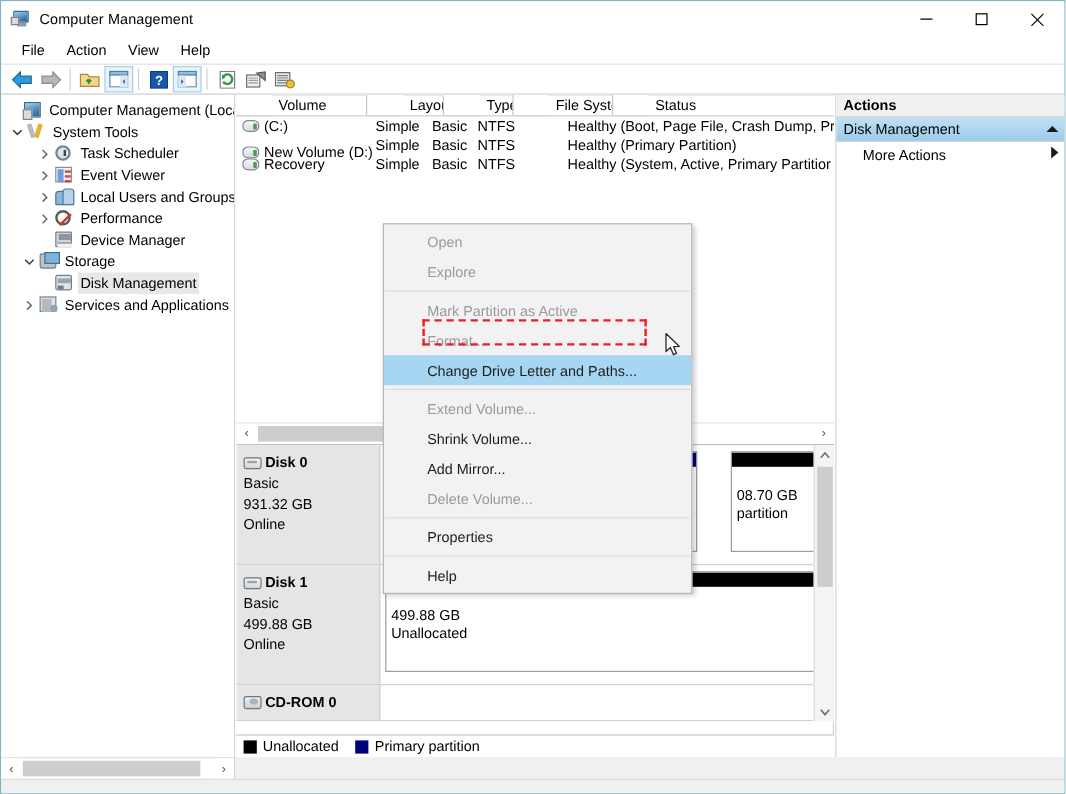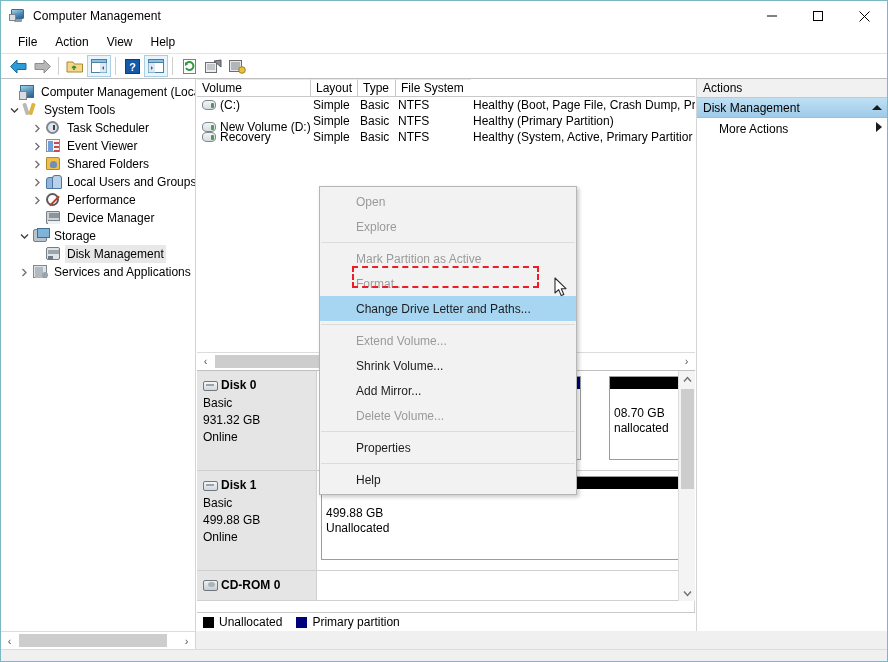--- a/index.html
+++ b/index.html
@@ -130,21 +130,21 @@
     position: absolute; left: 196px; top: 0; width: 498px; height: 552px;
     background: #ffffff; border-right: 1px solid #d4d4d4;
   }
 
   
   #vol-list { position: absolute; left: 0; top: 0; width: 498px; height: 290px; background:#fff; }
   #vol-header { display: flex; height: 18px; border-bottom: 1px solid #c8c8c8; }
   .vh {
     font-size: 12px; line-height: 17px; padding-left: 5px;
     border-right: 1px solid #c8c8c8; border-top: 1px solid #e8e8e8;
-    background: #ffffff; overflow: hidden; white-space: nowrap;
+    background: #ffffff; overflow: hidden; white-space: nowrap; margin-left: 30px;
   }
   .vh:last-child { border-right: none; }
   .vrow { display: flex; height: 16px; align-items: center; font-size: 12px; white-space: nowrap; }
   .vcell { overflow: hidden; white-space: nowrap; }
   .vol-ico {
     width: 14px; height: 10px; margin-right: 4px; flex: 0 0 auto;
     background: linear-gradient(#f4f6f7,#d8dde1);
     border: 1px solid #7e878f; border-radius: 5px/4px; position: relative;
   }
   .vol-ico::after {
@@ -222,21 +222,21 @@
   .lg-sw { width: 11px; height: 11px; margin-right: 5px; flex: 0 0 auto; }
   .lg-item { display: flex; align-items: center; margin-right: 14px; }
 
   
   #actions {
     position: absolute; left: 695px; top: 0; width: 191px; height: 552px;
     background: #ffffff; border-left: 1px solid #d4d4d4;
   }
   #actions-title {
     height: 19px; background: #f1f1f1; border-bottom: 1px solid #c8c8c8;
-    font-weight: normal; font-size: 12px; line-height: 18px; padding-left: 6px;
+    font-weight: bold; font-size: 12px; line-height: 18px; padding-left: 6px;
   }
   #actions-group {
     height: 20px; background: linear-gradient(#bfe0f4,#9ecbea);
     border-bottom: 1px solid #9bbfd6;
     display: flex; align-items: center; padding: 0 5px 0 6px; font-size: 12px;
   }
   #actions-group .sp { flex: 1; }
   .more-row {
     height: 20px; display: flex; align-items: flex-start; padding: 0 5px 0 22px;
     font-size: 12px; margin-top: 4px;
@@ -437,31 +437,20 @@
             </span>
             <span class="tlabel">Event Viewer</span>
           </div>
           <div class="tnode" style="padding-left: 28px;">
             <span class="twist">
               <svg width="9" height="9" viewBox="0 0 9 9">
                 <path d="M2.5 1 L6 4.5 L2.5 8" fill="none" stroke="#6d6d6d" stroke-width="1.3"></path>
               </svg>
             </span>
             <span class="ticon">
-              <span class="ic ic-shared"></span>
-            </span>
-            <span class="tlabel">Shared Folders</span>
-          </div>
-          <div class="tnode" style="padding-left: 28px;">
-            <span class="twist">
-              <svg width="9" height="9" viewBox="0 0 9 9">
-                <path d="M2.5 1 L6 4.5 L2.5 8" fill="none" stroke="#6d6d6d" stroke-width="1.3"></path>
-              </svg>
-            </span>
-            <span class="ticon">
               <span class="ic ic-users"></span>
             </span>
             <span class="tlabel">Local Users and Groups</span>
           </div>
           <div class="tnode" style="padding-left: 28px;">
             <span class="twist">
               <svg width="9" height="9" viewBox="0 0 9 9">
                 <path d="M2.5 1 L6 4.5 L2.5 8" fill="none" stroke="#6d6d6d" stroke-width="1.3"></path>
               </svg>
             </span>
@@ -510,20 +499,21 @@
     </div>
 
     <div id="center">
 
       <div id="vol-list">
         <div id="vol-header">
             <div class="vh" style="width: 114px;">Volume</div>
             <div class="vh" style="width: 47px;">Layout</div>
             <div class="vh" style="width: 38px;">Type</div>
             <div class="vh" style="width: 75px;">File System</div>
+            <div class="vh" style="width: 224px;">Status</div>
           </div>
         <div id="vol-rows">
             <div class="vrow">
               <div class="vcell" style="width: 114px; display: flex; align-items: center; padding-left: 5px;">
                 <span class="vol-ico"></span>
                 <span>(C:)</span>
               </div>
               <div class="vcell" style="width: 47px; padding-left: 2px;">Simple</div>
               <div class="vcell" style="width: 38px; padding-left: 2px;">Basic</div>
               <div class="vcell" style="width: 75px; padding-left: 2px;">NTFS</div>
@@ -596,21 +586,21 @@
                       <div class="ln">&nbsp;</div>
                       <div class="ln">&nbsp;</div>
                       <div class="ln">&nbsp;</div>
                     </div>
                   </div>
                   <div class="part" style="width: 112px; margin-left: 24px;">
                     <span class="cap cap-black"></span>
                     <div class="body">
                       <div class="ln">&nbsp;</div>
                       <div class="ln">08.70 GB</div>
-                      <div class="ln">nallocated</div>
+                      <div class="ln">partition</div>
                     </div>
                   </div>
                 </div>
               </div>
             </div>
             <div class="disk-row">
               <div class="disk-info">
                 <div class="disk-title">
                   <span class="disk-ico"></span>
                   <span>Disk 1</span>

